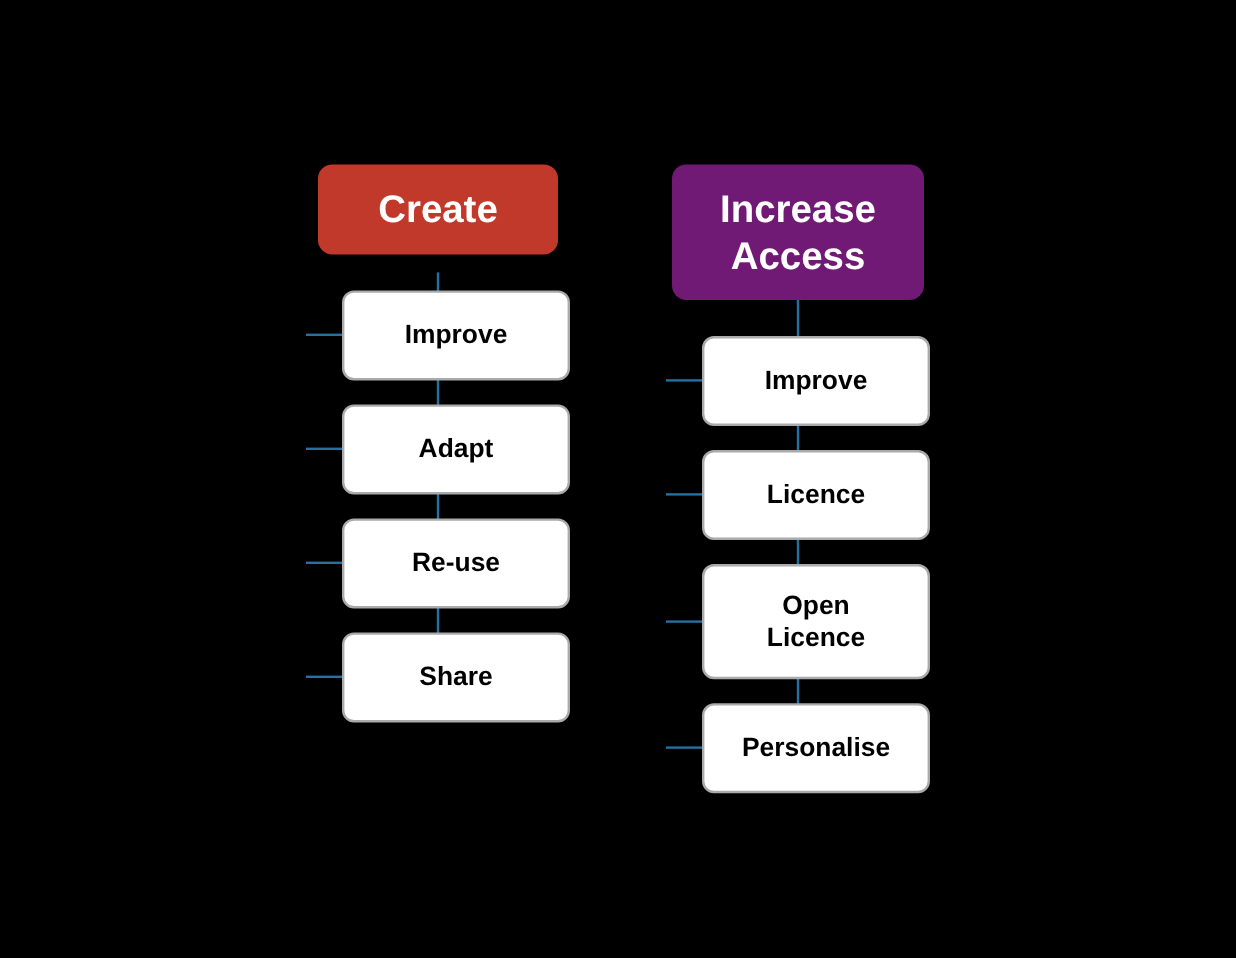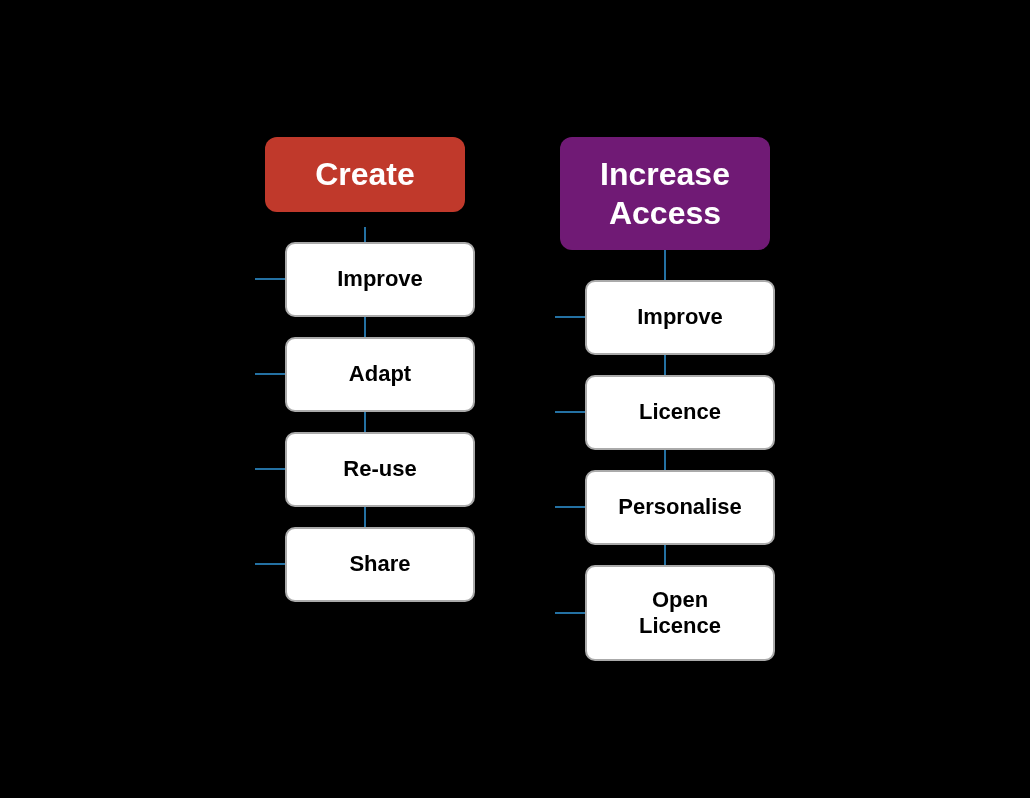--- a/index.html
+++ b/index.html
@@ -135,21 +135,21 @@
       <div class="item-row">
         <div class="connector-line"></div>
         <div class="item-box">Improve</div>
       </div>
       <div class="item-row">
         <div class="connector-line"></div>
         <div class="item-box">Licence</div>
       </div>
       <div class="item-row">
         <div class="connector-line"></div>
-        <div class="item-box">Personalise</div>
+        <div class="item-box">Open<br>Licence</div>
       </div>
       <div class="item-row">
         <div class="connector-line"></div>
-        <div class="item-box">Open<br>Licence</div>
+        <div class="item-box">Personalise</div>
       </div>
     </div>
   </div>
 </div>
 
 </body></html>

